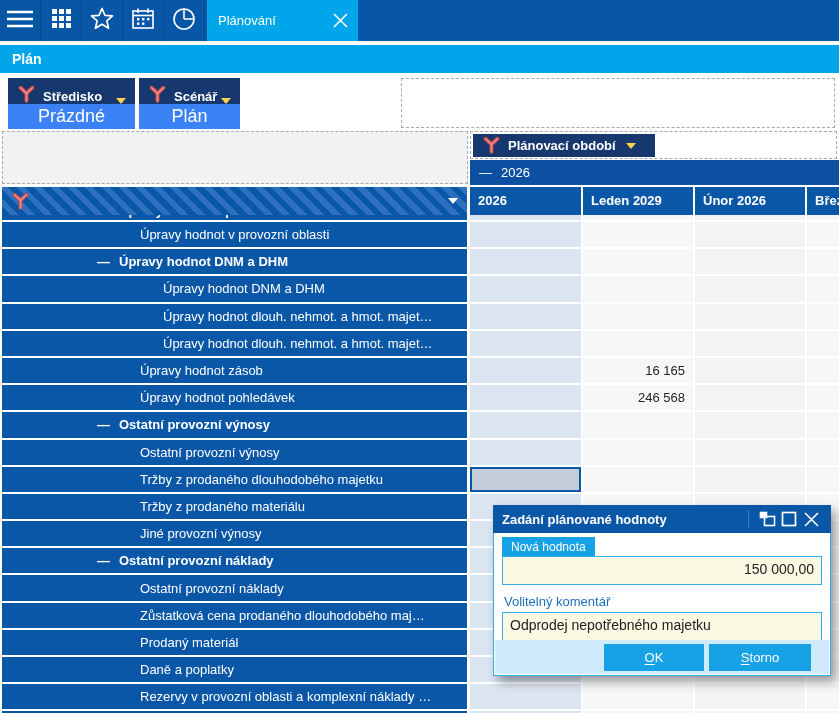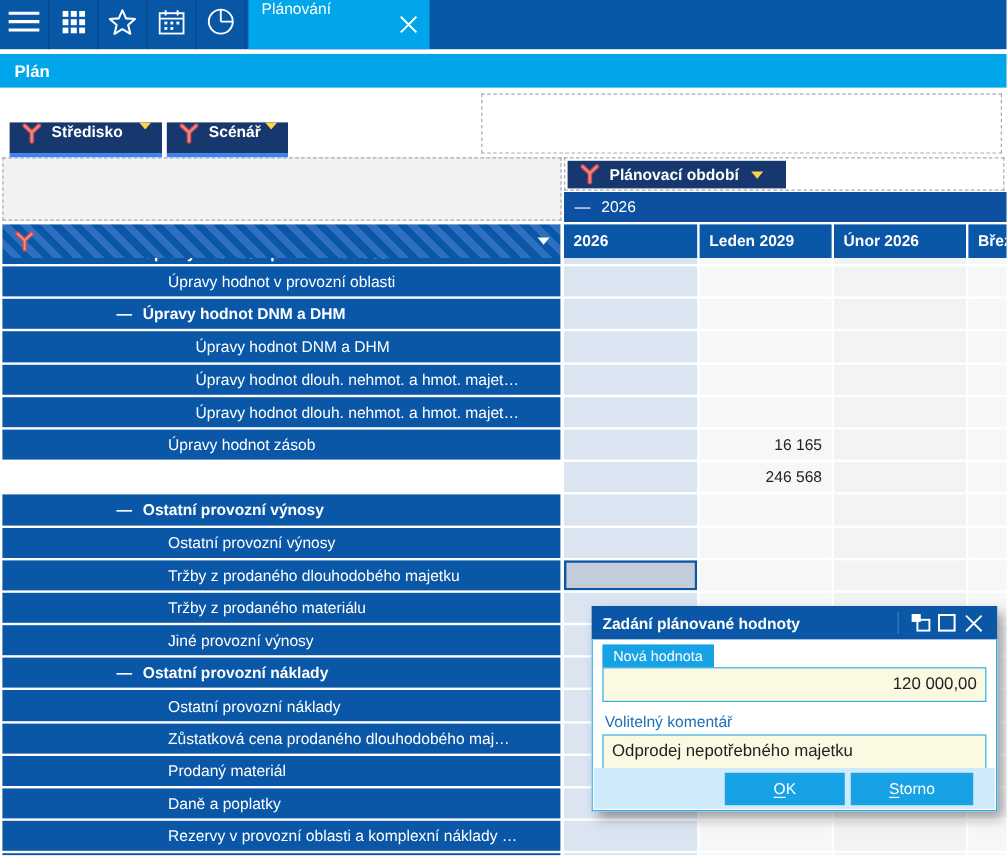--- a/index.html
+++ b/index.html
@@ -4,32 +4,32 @@
 <style>
   html,body{margin:0;padding:0;background:#fff;}
   #app{position:relative;width:839px;height:713px;background:#fff;overflow:hidden;
        font-family:"Liberation Sans",sans-serif;-webkit-font-smoothing:antialiased;}
 
   
   .topbar{position:absolute;left:0;top:0;width:100%;height:41px;background:#0857a7;display:flex;}
   .tool{width:41px;height:41px;display:flex;align-items:center;justify-content:center;
         border-right:1px solid #06478c;box-sizing:border-box;cursor:pointer;}
   .tab{position:absolute;left:207px;top:0;width:151px;height:41px;background:#00a6e9;
-       display:flex;color:#fff;font-size:13px;}
+       display:flex;align-items:center;color:#fff;font-size:13px;}
   .tab-label{margin-left:11px;}
   .tab-close{position:absolute;right:10px;top:12px;width:16px;height:16px;display:flex;
              align-items:center;justify-content:center;cursor:pointer;}
 
   
   .plan-bar{position:absolute;left:0;top:45px;width:100%;height:28px;background:#00a6e9;
             color:#fff;font-weight:bold;font-size:14px;line-height:28px;padding-left:12px;box-sizing:border-box;}
 
   
   .filter-chip{position:absolute;top:78px;height:51px;cursor:pointer;}
-  .chip-head{height:26px;background:#17386f;display:flex;align-items:flex-start;padding:0 9px;box-sizing:border-box;margin-top:24px;}
+  .chip-head{height:26px;background:#17386f;display:flex;align-items:flex-end;padding:0 9px;box-sizing:border-box;}
   .chip-head .funnel{margin-right:7px;}
   .chip-label{color:#fff;font-weight:bold;font-size:13px;white-space:nowrap;}
   .arr-y{width:0;height:0;border-left:5px solid transparent;border-right:5px solid transparent;
          border-top:6px solid #ffd24a;margin-left:auto;}
   .chip-value{height:25px;background:#3b82f6;color:#fff;font-size:18px;display:flex;
               align-items:center;justify-content:center;white-space:nowrap;overflow:hidden;}
   #chip-stredisko{left:8px;width:127px;}
   #chip-scenar{left:139px;width:101px;}
   #chip-firma{left:244px;width:153px;}
 
@@ -345,20 +345,24 @@
       <div class="row-label">
 
         <span class="lbl">Úpravy hodnot zásob</span>
       </div>
       <div class="cell c0"></div>
       <div class="cell c1">16 165</div>
       <div class="cell c2"></div>
       <div class="cell c3"></div>
     </div>
       <div class="grid-row i1">
+      <div class="row-label">
+
+        <span class="lbl">Úpravy hodnot pohledávek</span>
+      </div>
       <div class="cell c0"></div>
       <div class="cell c1">246 568</div>
       <div class="cell c2"></div>
       <div class="cell c3"></div>
     </div>
       <div class="grid-row group">
       <div class="row-label">
         <span class="minus">—</span>
         <span class="lbl">Ostatní provozní výnosy</span>
       </div>
@@ -495,21 +499,21 @@
           </svg>
       </span>
       <span class="dlg-ico">
         <svg width="15" height="15" viewBox="0 0 15 15" stroke="#fff" stroke-width="1.6">
             <path d="M1 1 L14 14 M14 1 L1 14"></path>
           </svg>
       </span>
     </div>
     <div class="dlg-body">
       <div class="field-chip">Nová hodnota</div>
-      <div class="txt-input val-input">120 000,00</div>
+      <div class="txt-input val-input">150 000,00</div>
       <div class="cmt-label">Volitelný komentář</div>
       <div class="txt-input">Odprodej nepotřebného majetku</div>
       <div class="dlg-footer">
         <button class="btn ok"><u>O</u>K</button>
         <button class="btn cancel"><u>S</u>torno</button>
       </div>
     </div>
   </div>
 
 </div>

